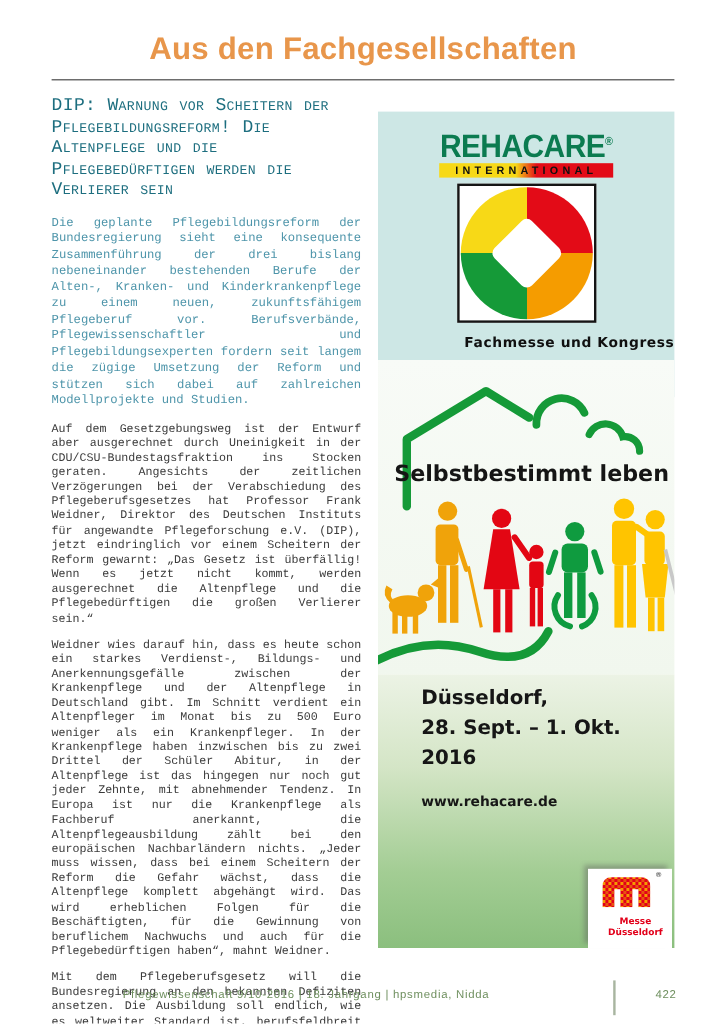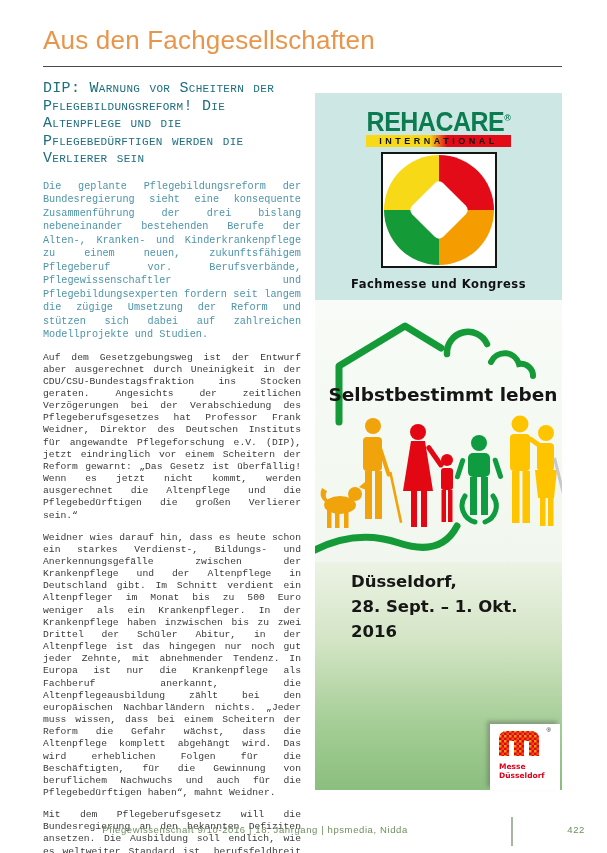--- a/index.html
+++ b/index.html
@@ -7,22 +7,22 @@
     width:607px;height:853px;position:relative;overflow:hidden;
     background:#ffffff;
     font-family:"Liberation Sans", sans-serif;
     -webkit-font-smoothing:antialiased;
   }
   .page{position:absolute;inset:0;}
 
   
   .header-title{
     position:absolute;top:25px;left:43px;right:45px;
-    text-align:left;font-size:26px;line-height:30px;
-    color:var(--accent_orange,#E8964B);font-weight:normal;letter-spacing:.2px;
+    text-align:center;font-size:26px;line-height:30px;
+    color:var(--accent_orange,#E8964B);font-weight:bold;letter-spacing:.2px;
   }
   .header-rule{
     position:absolute;top:66px;left:43px;right:45px;height:0;
     border-top:1.7px solid #4a4a4a;
   }
 
   
   .article{position:absolute;top:80px;left:43px;width:258px;font-family:Liberation Mono, monospace;}
   .article-title{
     margin:0 0 12px 0;
@@ -72,21 +72,21 @@
   }
   .hands-center{
     position:absolute;left:50%;top:50%;width:42px;height:42px;
     transform:translate(-50%,-50%);border-radius:50%;background:#fff;
   }
   .hands-star{
     position:absolute;left:50%;top:50%;width:44px;height:44px;
     transform:translate(-50%,-50%) rotate(45deg);background:#fff;border-radius:6px;
   }
   .ad-tagline{
-    margin-top:9px;text-align:center;
+    margin-top:9px;text-align:right;
     font-family:"DejaVu Sans", sans-serif;
     font-size:11.5px;font-weight:bold;color:#101010;letter-spacing:.5px;
   }
 
   .ad-middle{
     position:absolute;top:207px;left:0;right:0;height:262px;
     background:linear-gradient(180deg,#f8fbf7 0%,#f1f7ee 100%);
   }
   .ad-middle svg{position:absolute;inset:0;}
 
@@ -101,21 +101,21 @@
   }
   .ad-city{padding-top:7px;}
   .ad-url{
     margin:17px 0 0 36px;
     font-family:"DejaVu Sans", sans-serif;
     font-size:11.5px;font-weight:bold;color:#161616;
   }
   .messe-box{
     position:absolute;right:2px;bottom:0;width:70px;height:66px;
     background:#ffffff;box-shadow:-3px -3px 4px rgba(96,96,96,.45);
-    padding:6px 0 0 9px;box-sizing:border-box;
+    padding:6px 0 0 9px;box-sizing:border-box;text-align:center;
   }
   .messe-logo-row{position:relative;width:46px;}
   .messe-reg{position:absolute;right:-6px;top:-3px;font-size:6px;color:#101010;}
   .messe-name{
     margin-top:3px;
     font-family:"DejaVu Sans", sans-serif;
     font-size:7.5px;line-height:8.5px;font-weight:bold;
     color:var(--messe_red,#E2001A);
   }
 
@@ -124,21 +124,21 @@
     position:absolute;left:43px;top:824px;width:424px;
     text-align:center;font-size:9.5px;letter-spacing:.6px;
     color:var(--footer_green,#6E8F5E);
   }
   .footer-divider{
     position:absolute;left:511px;top:817px;width:1.5px;height:29px;
     background:#a8b5a0;
   }
   .footer-page{
     position:absolute;right:22px;top:824px;width:60px;
-    text-align:right;font-size:9.5px;letter-spacing:.6px;
+    text-align:center;font-size:9.5px;letter-spacing:.6px;
     color:var(--footer_green,#6E8F5E);
   }
 </style>
 </head>
 <body>
 
 <div class="page">
 
   <div class="header-title">Aus den Fachgesellschaften</div>
   <div class="header-rule"></div>
@@ -240,20 +240,21 @@
           <rect x="238" y="158" width="3" height="70" transform="rotate(-14 239 158)" style="fill:#c8c8c8"></rect>
         </g>
 
         <path d="M-4,252 q44,-24 88,-9 q42,14 58,-17" fill="none" stroke-width="7" stroke-linecap="round" style="stroke:var(--logo_green,#159A38)"></path>
       </svg>
     </div>
 
     <div class="ad-bottom">
       <div class="ad-city">Düsseldorf,</div>
       <div class="ad-dates">28. Sept. – 1. Okt. 2016</div>
+      <div class="ad-url">www.rehacare.de</div>
 
       <div class="messe-box">
         <div class="messe-logo-row">
           <svg width="40" height="26" viewBox="0 0 40 26">
             <defs>
               <pattern id="mosaic" width="5" height="5" patternUnits="userSpaceOnUse">
                 <rect width="5" height="5" style="fill:var(--messe_red,#E2001A)"></rect>
                 <rect width="2.5" height="2.5" fill="#F59C00"></rect>
                 <rect x="2.5" y="2.5" width="2.5" height="2.5" fill="#E8540F"></rect>
               </pattern>

